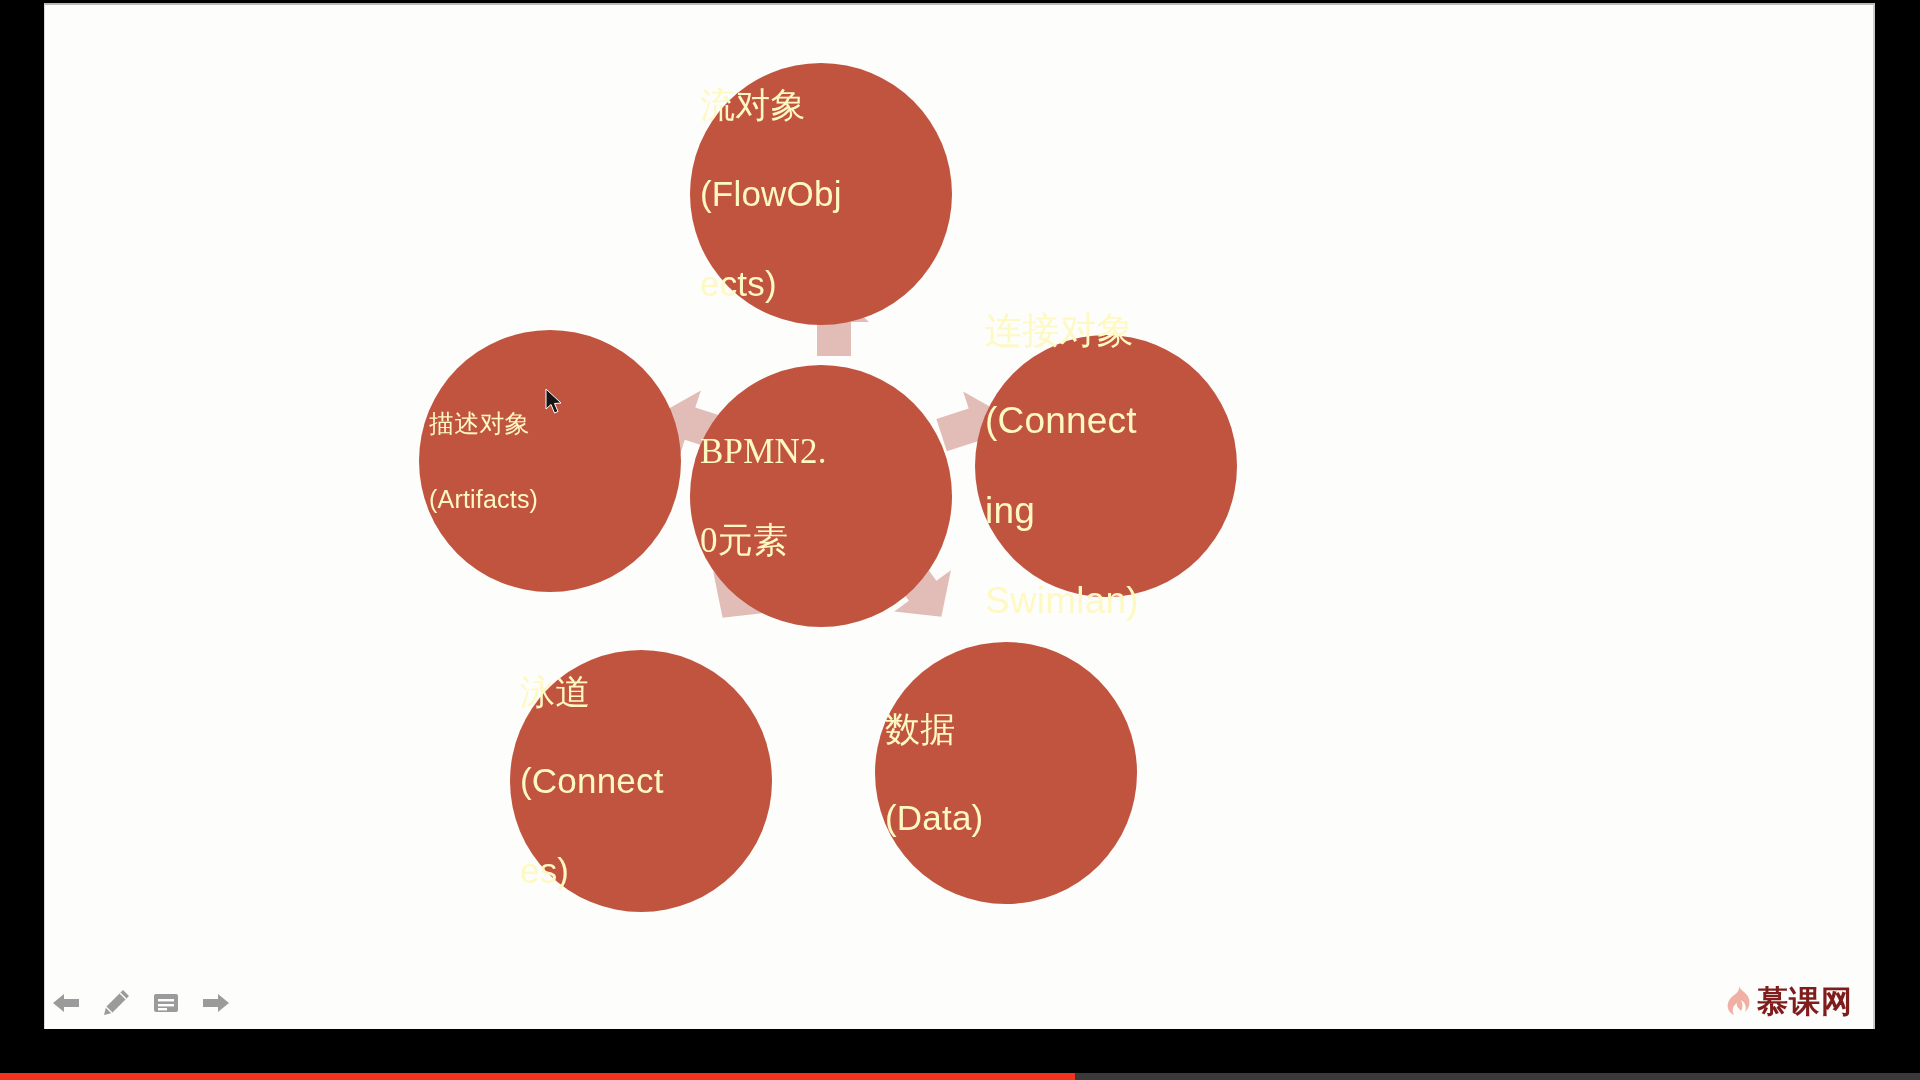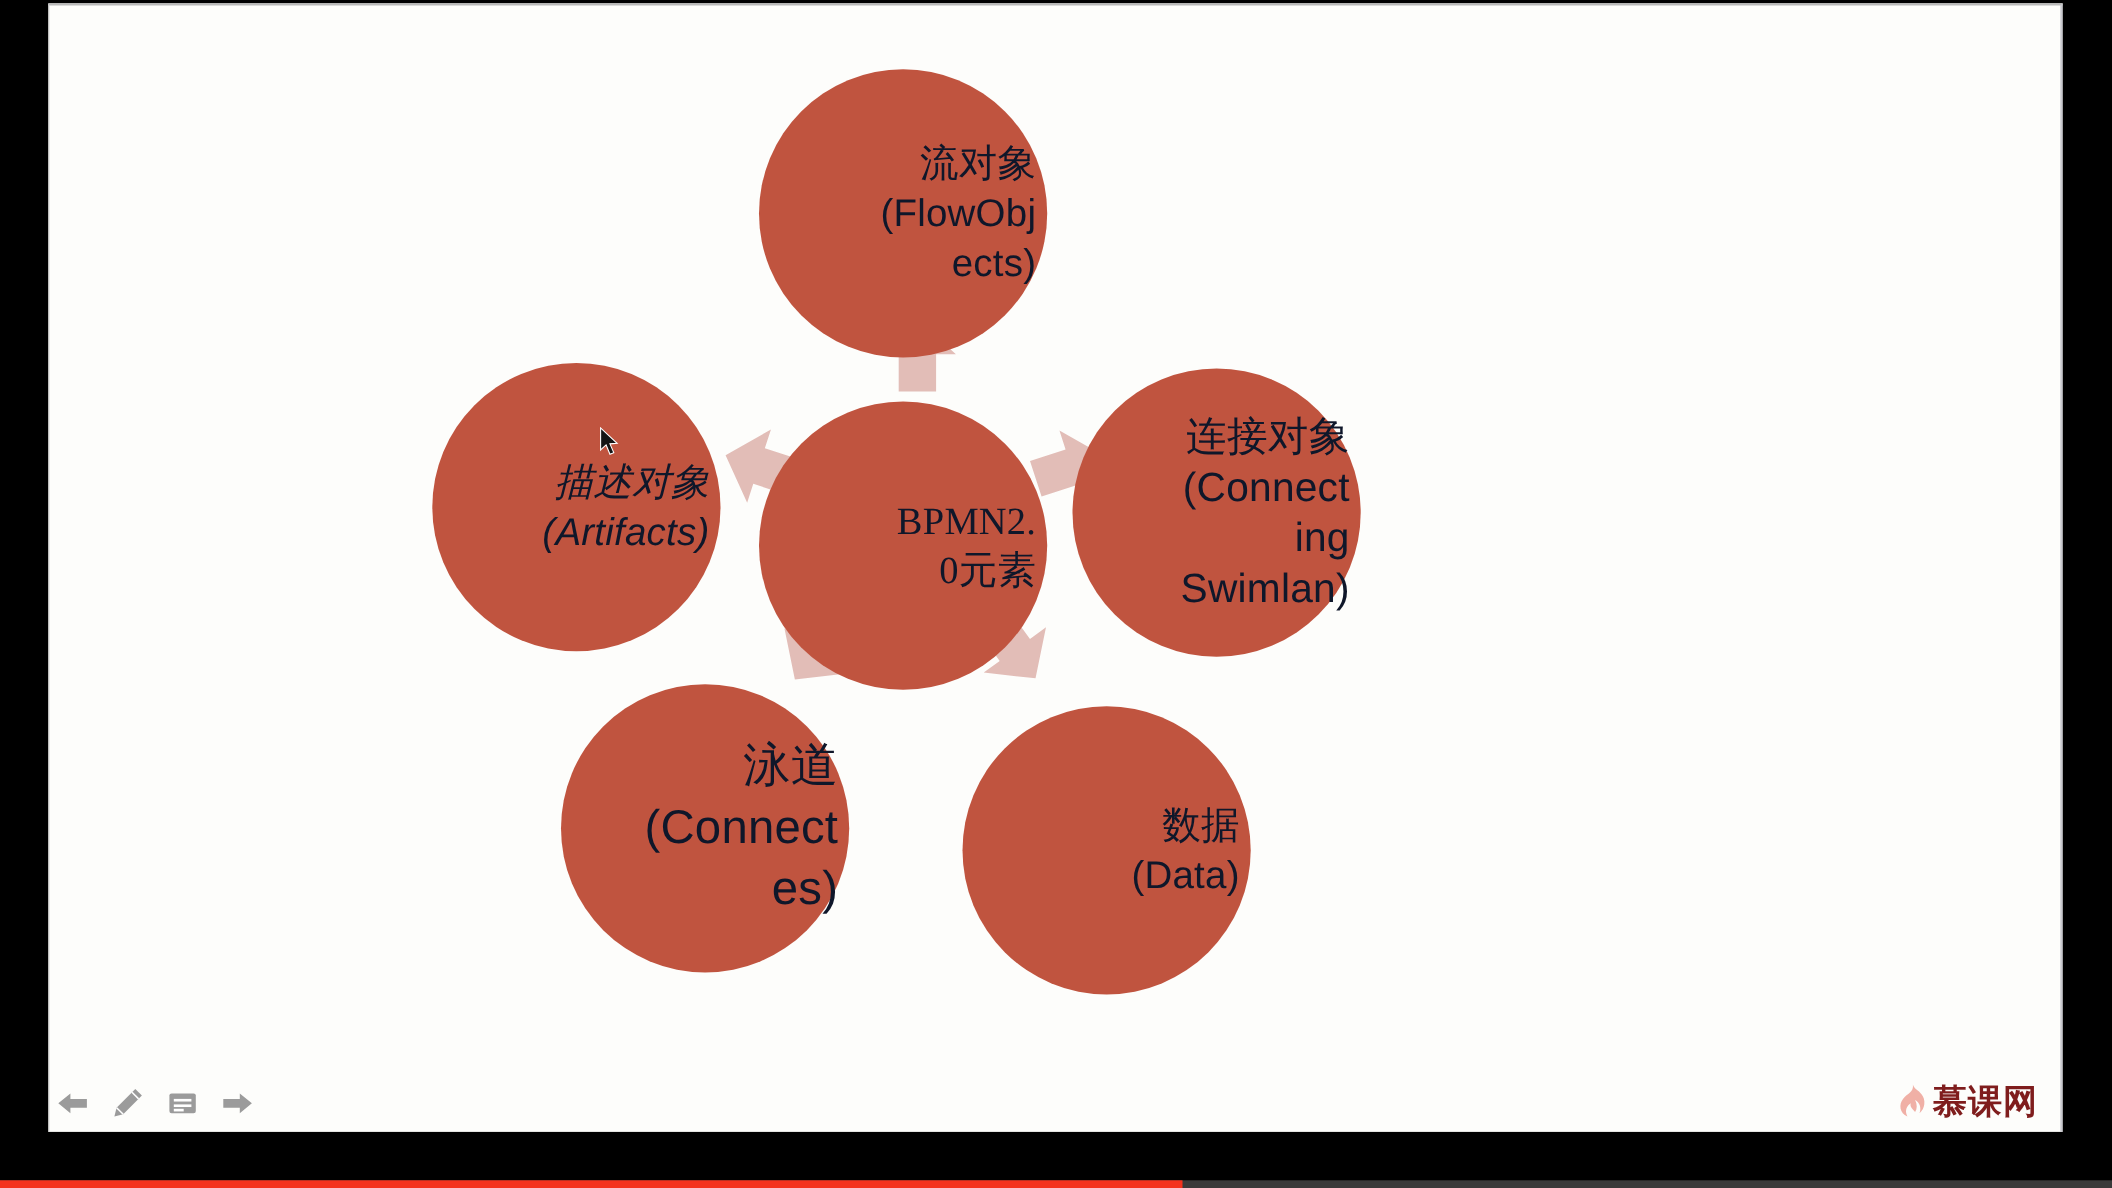--- a/index.html
+++ b/index.html
@@ -40,27 +40,28 @@
     width: 1831px;
     height: 1026px;
   }
 
   .node {
     position: absolute;
     border-radius: 50%;
     background: #c0543f;
     display: flex;
     flex-direction: column;
-    align-items: flex-end;
+    align-items: flex-start;
     justify-content: center;
     text-align: center;
-    color: #0f172a;
+    color: #fef9c3;
     line-height: 1.30;
     padding: 0 10px;
     letter-spacing: 0.2px;
+    gap: 44px;
   }
 
   .node .line { display: block; white-space: nowrap; }
 
   
   #node-center {
     left: 645px;  top: 360px;
     width: 262px; height: 262px;
     font-size: 35px;
   }
@@ -78,30 +79,29 @@
     line-height: 1.24;
   }
   
   #node-data {
     left: 830px;  top: 637px;
     width: 262px; height: 262px;
     font-size: 35px;
   }
   
   #node-swimlane {
-    left: 465px;  top: 617px;
-    width: 262px; height: 262px;
-    font-size: 43px;
+    left: 465px;  top: 645px;
+    width: 262px; height: 262px;
+    font-size: 35px;
   }
   
   #node-artifact {
-    left: 348px;  top: 325px;
-    width: 262px; height: 262px;
-    font-size: 35px;
-    font-style: italic;
+    left: 374px;  top: 325px;
+    width: 262px; height: 262px;
+    font-size: 25px;
   }
 
   
   .arrow {
     position: absolute;
     width: 74px;
     height: 70px;
     color: #e2bdb7;
   }
   .arrow svg { display: block; width: 100%; height: 100%; }

